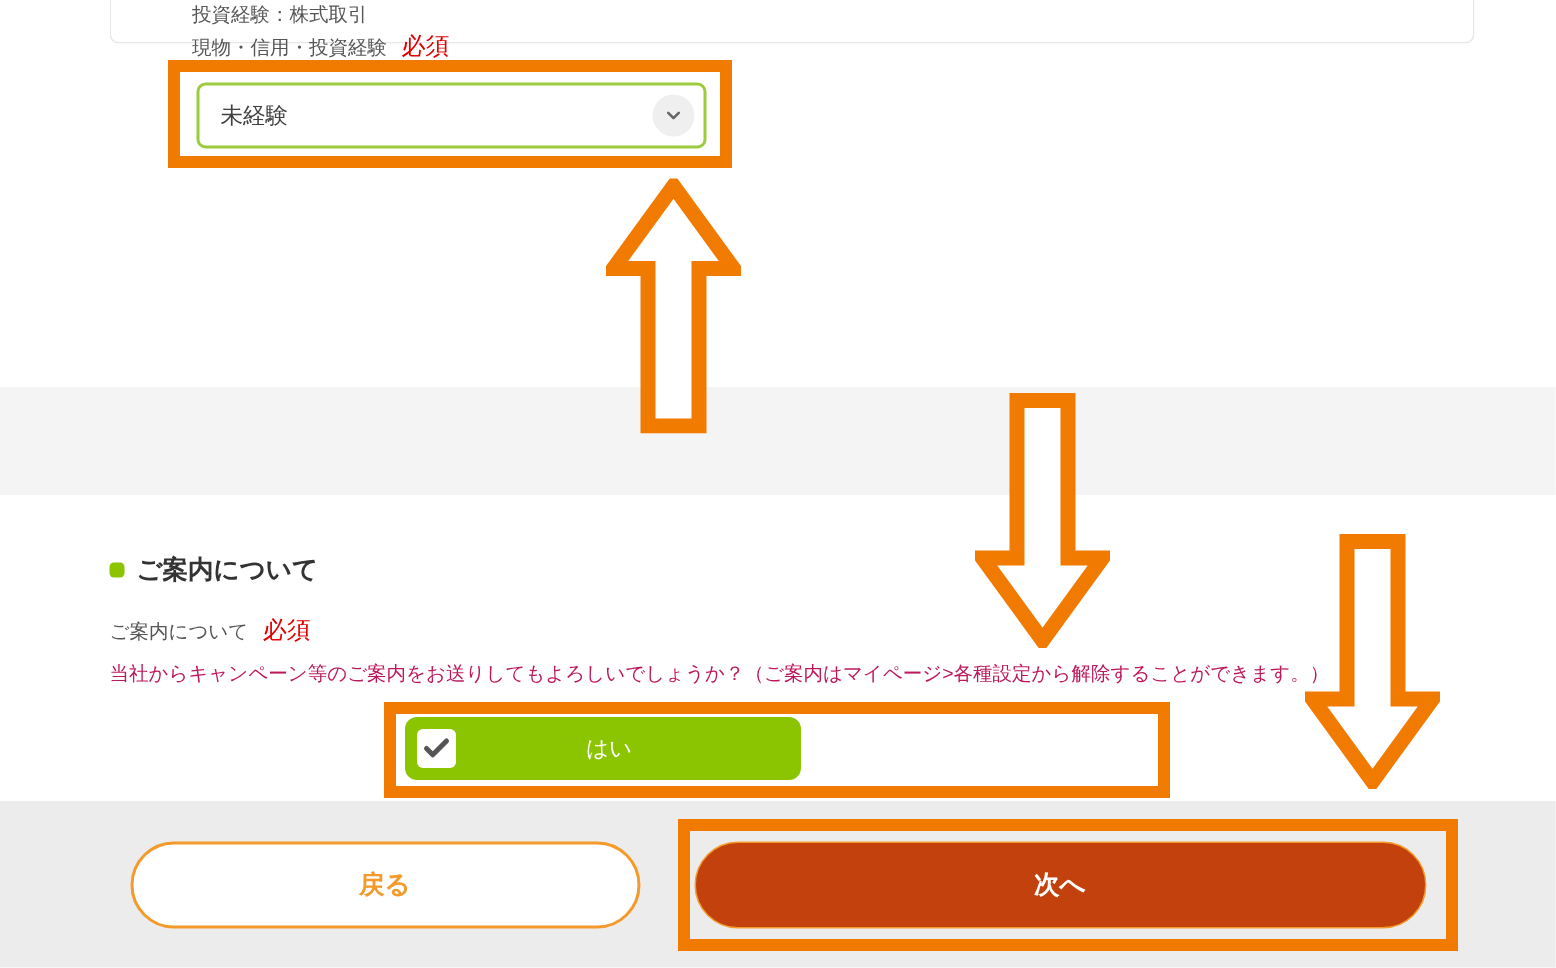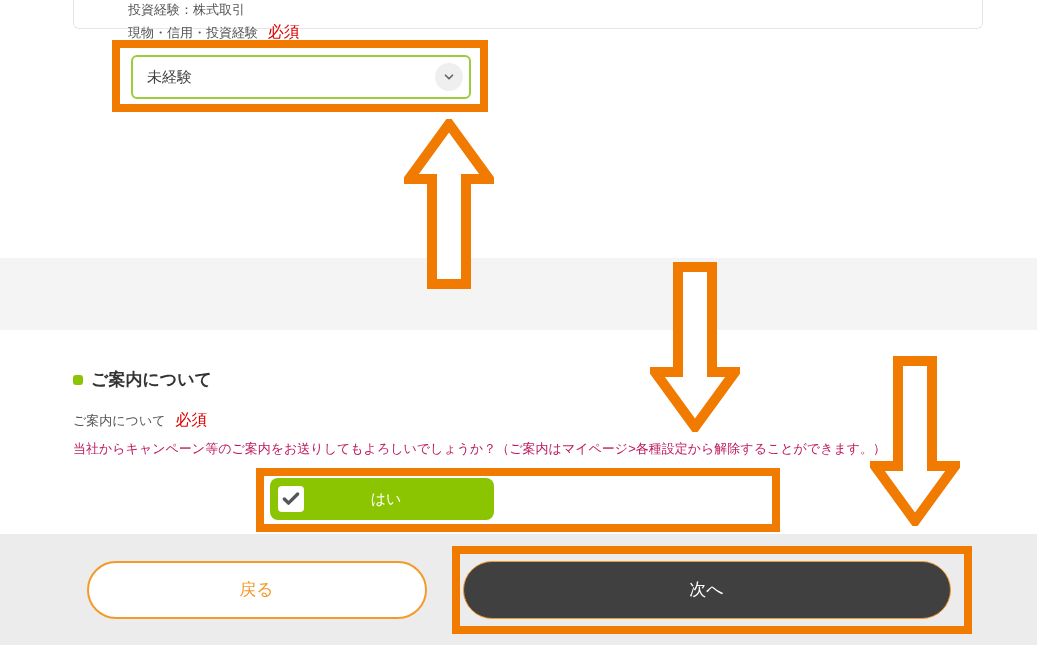--- a/index.html
+++ b/index.html
@@ -129,21 +129,21 @@
 
   
   .choice-wrap {
     position: absolute;
     left: 270px;
     top: 478px;
     display: flex;
     gap: 18px;
   }
   .choice {
-    width: 224px;
+    width: 264px;
     height: 42px;
     border-radius: 8px;
     display: flex;
     align-items: center;
     font-size: 15px;
     cursor: pointer;
     padding-left: 8px;
     box-sizing: border-box;
   }
   .choice .box {
@@ -174,36 +174,36 @@
     background: #ececec;
     display: flex;
     align-items: center;
     justify-content: center;
     gap: 36px;
   }
   .btn {
     height: 58px;
     border-radius: 32px;
     font-size: 17px;
-    font-weight: normal;
+    font-weight: bold;
     display: flex;
     align-items: center;
     justify-content: center;
     cursor: pointer;
     box-sizing: border-box;
   }
   .btn-back {
     width: 340px;
     background: #fff;
     border: 2px solid #f39a2b;
     color: #f39a2b;
   }
   .btn-next {
     width: 488px;
-    background: #404040;
+    background: #c2410c;
     border: 1px solid #f39a2b;
     color: #fff;
   }
 
   
   .arrow {
     position: absolute;
     z-index: 40;
   }
   .arrow svg { display:block; }

